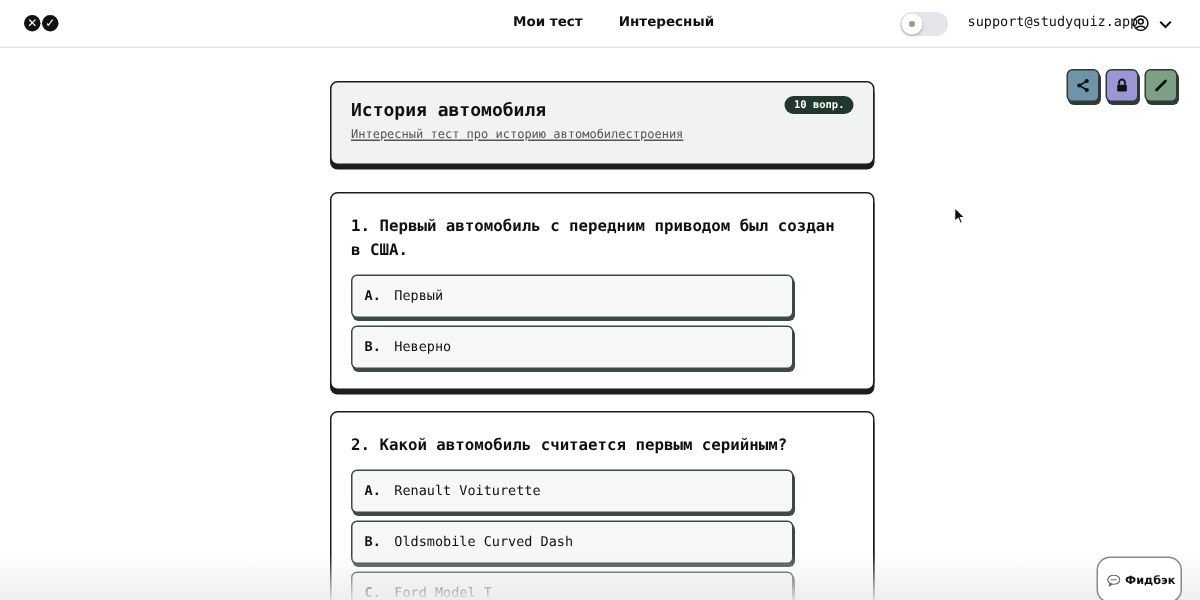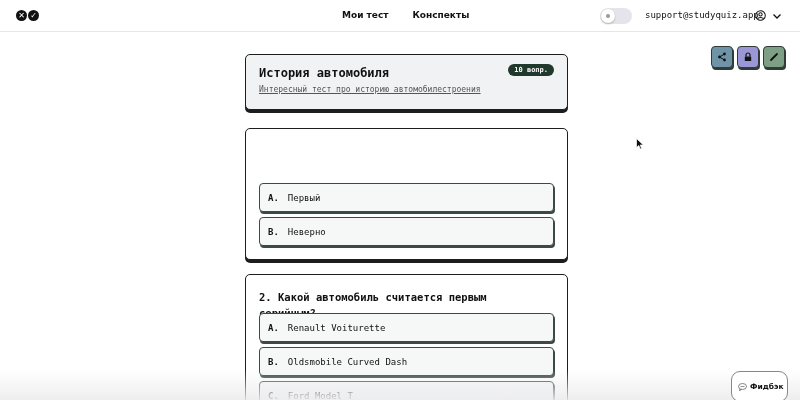--- a/index.html
+++ b/index.html
@@ -37,21 +37,21 @@
   .chev-icon { position: absolute; left: 772px; top: 11px; width: 10px; height: 10px; cursor: pointer; }
 
   .actions { position: absolute; left: 711px; top: 46px; display: flex; gap: 4px; }
   .act {
     width: 22px; height: 22px; border-radius: 4px; border: 1.5px solid #2f3b36;
     box-shadow: 1px 2px 0 #2f3b36; display: flex; align-items: center; justify-content: center; cursor: pointer;
   }
   .act svg { width: 10px; height: 10px; }
 
   .card {
-    position: absolute; left: 245px; width: 323px;
+    position: absolute; left: 220px; width: 363px;
     border: 1.5px solid #1d1d1d; border-radius: 5px; background: #fff;
     box-shadow: 0 3px 0 #1d1d1d;
   }
   .card.header { top: 54px; height: 56px; background: #f1f2f4; }
   .card.header .title { position: absolute; left: 13px; top: 11px; font-size: 12px; font-weight: bold; }
   .card.header .desc { position: absolute; left: 13px; top: 30px; font-size: 8px; color: #555; text-decoration: underline; }
   .badge {
     position: absolute; right: 13px; top: 9px; background: #21382d; color: #fff;
     font-size: 7px; font-weight: bold; padding: 2px 6px; border-radius: 6px;
   }
@@ -85,21 +85,21 @@
 </head>
 <body>
 
 <div class="topbar">
   <div class="logo">
     <span>✕</span>
     <span>✓</span>
   </div>
   <nav class="nav">
     <a>Мои тест</a>
-    <a>Конспекты</a>
+    <a>Интересный</a>
   </nav>
   <div class="toggle">
     <div class="knob">
         <i></i>
       </div>
   </div>
   <div class="email">support@studyquiz.app</div>
   <svg class="user-icon" viewBox="0 0 12 12">
     <circle cx="6" cy="6" r="5.2" fill="none" stroke="#111" stroke-width="1.1"></circle>
     <circle cx="6" cy="4.8" r="1.8" fill="none" stroke="#111" stroke-width="1.1"></circle>
@@ -132,20 +132,24 @@
   </div>
 </div>
 
 <div class="card header">
   <div class="title">История автомобиля</div>
   <div class="badge">10 вопр.</div>
   <div class="desc">Интересный тест про историю автомобилестроения</div>
 </div>
 
 <div class="card q1">
+  <div class="q-text">
+    <span>1.</span>
+    <span>Первый автомобиль с передним приводом был создан в США.</span>
+  </div>
   <div class="option" style="top:54px">
     <span class="letter">A.</span>
     <span>Первый</span>
   </div>
   <div class="option" style="top:88px">
     <span class="letter">B.</span>
     <span>Неверно</span>
   </div>
 </div>
 

